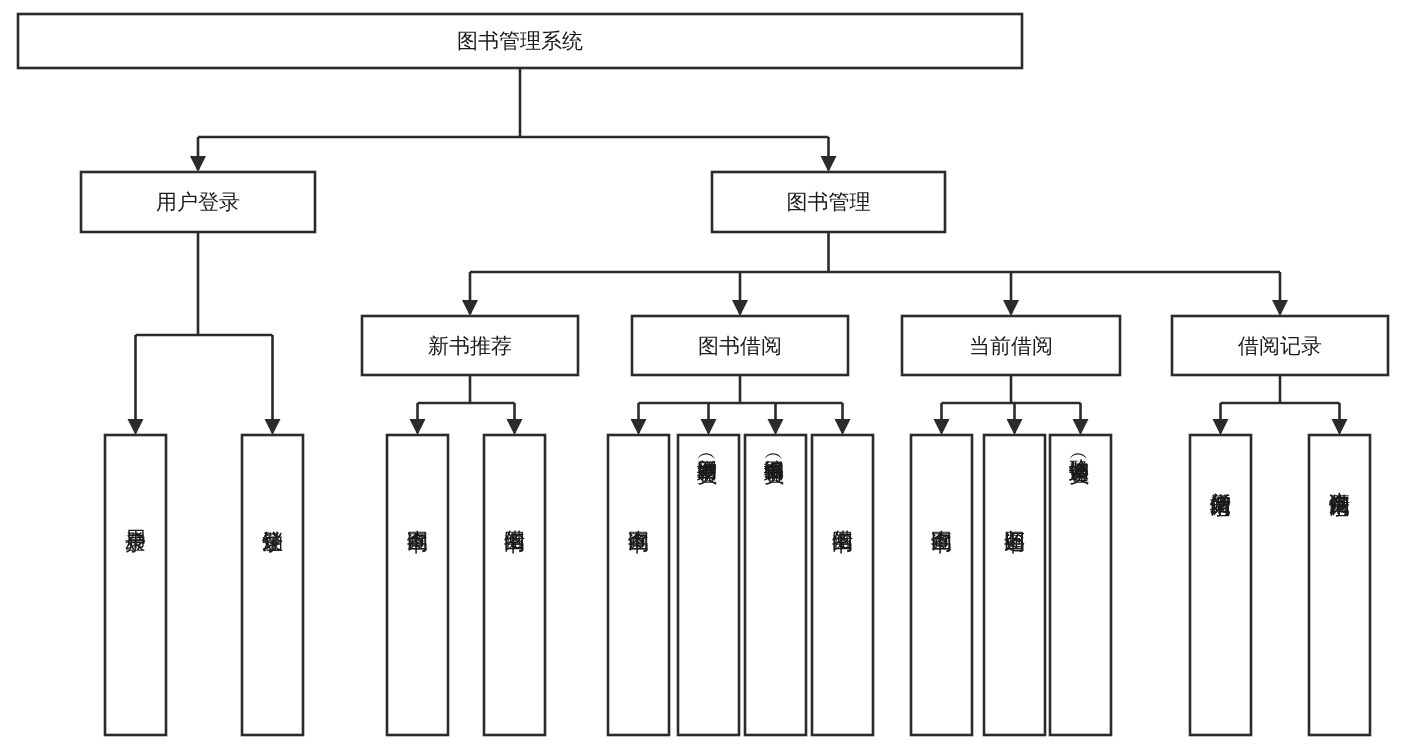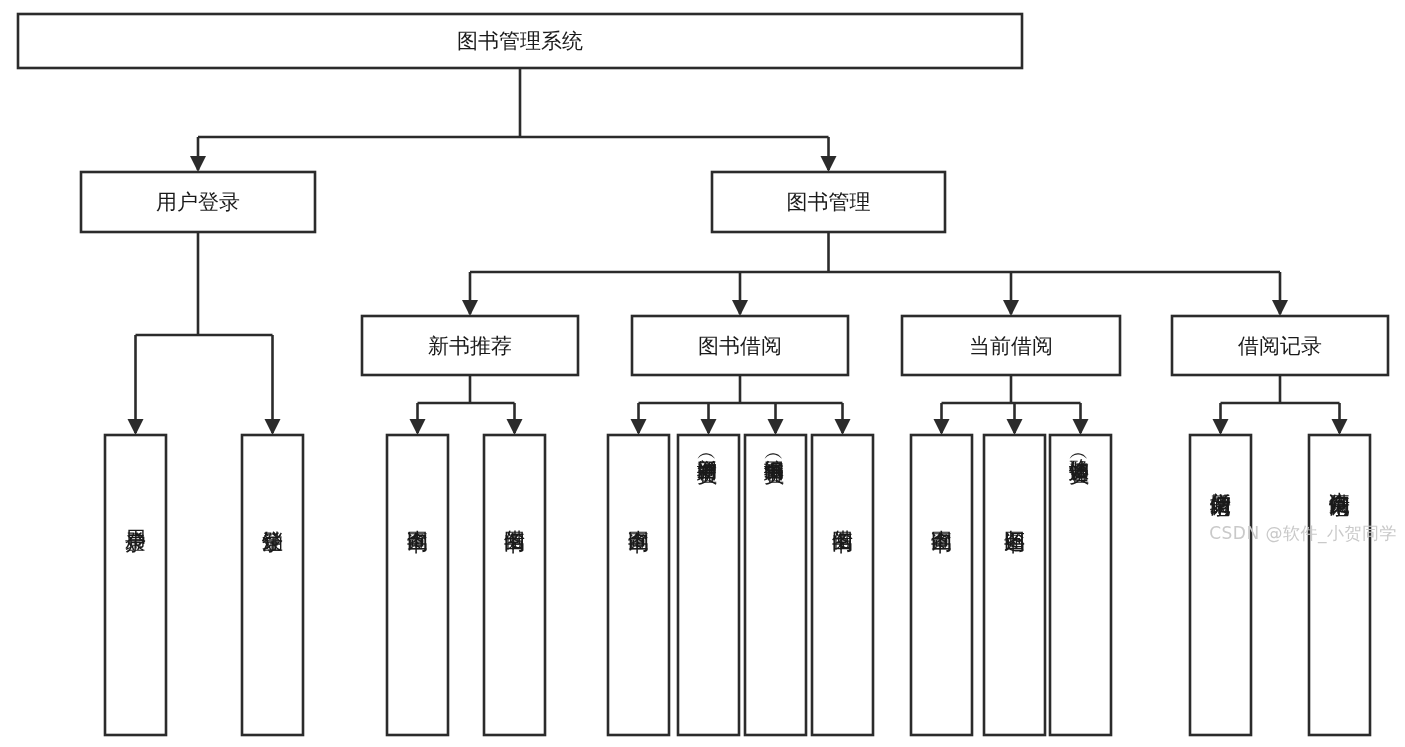--- a/index.html
+++ b/index.html
@@ -169,14 +169,13 @@
       <div class="leaf-label" style="left: 627px; top: 513px; height: 280px;">查询图书</div>
       <div class="leaf-label" style="left: 697px; top: 443px; height: 280px; font-size: 20px;">新增图书（管理员）</div>
       <div class="leaf-label" style="left: 764px; top: 443px; height: 280px; font-size: 20px;">编辑图书（管理员）</div>
       <div class="leaf-label" style="left: 831px; top: 513px; height: 280px;">借阅图书</div>
       <div class="leaf-label" style="left: 930px; top: 513px; height: 280px;">查询图书</div>
       <div class="leaf-label" style="left: 1003px; top: 513px; height: 280px;">归还图书</div>
       <div class="leaf-label" style="left: 1069px; top: 443px; height: 280px; font-size: 20px;">确认归还（管理员）</div>
       <div class="leaf-label" style="left: 1209px; top: 475px; height: 280px; font-size: 21px;">新增借阅记录</div>
       <div class="leaf-label" style="left: 1328px; top: 475px; height: 280px; font-size: 21px;">查询借阅记录</div>
     </div>
-  <div id="watermark">CSDN @软件_小贺同学</div>
 </div>
 
 </body></html>

